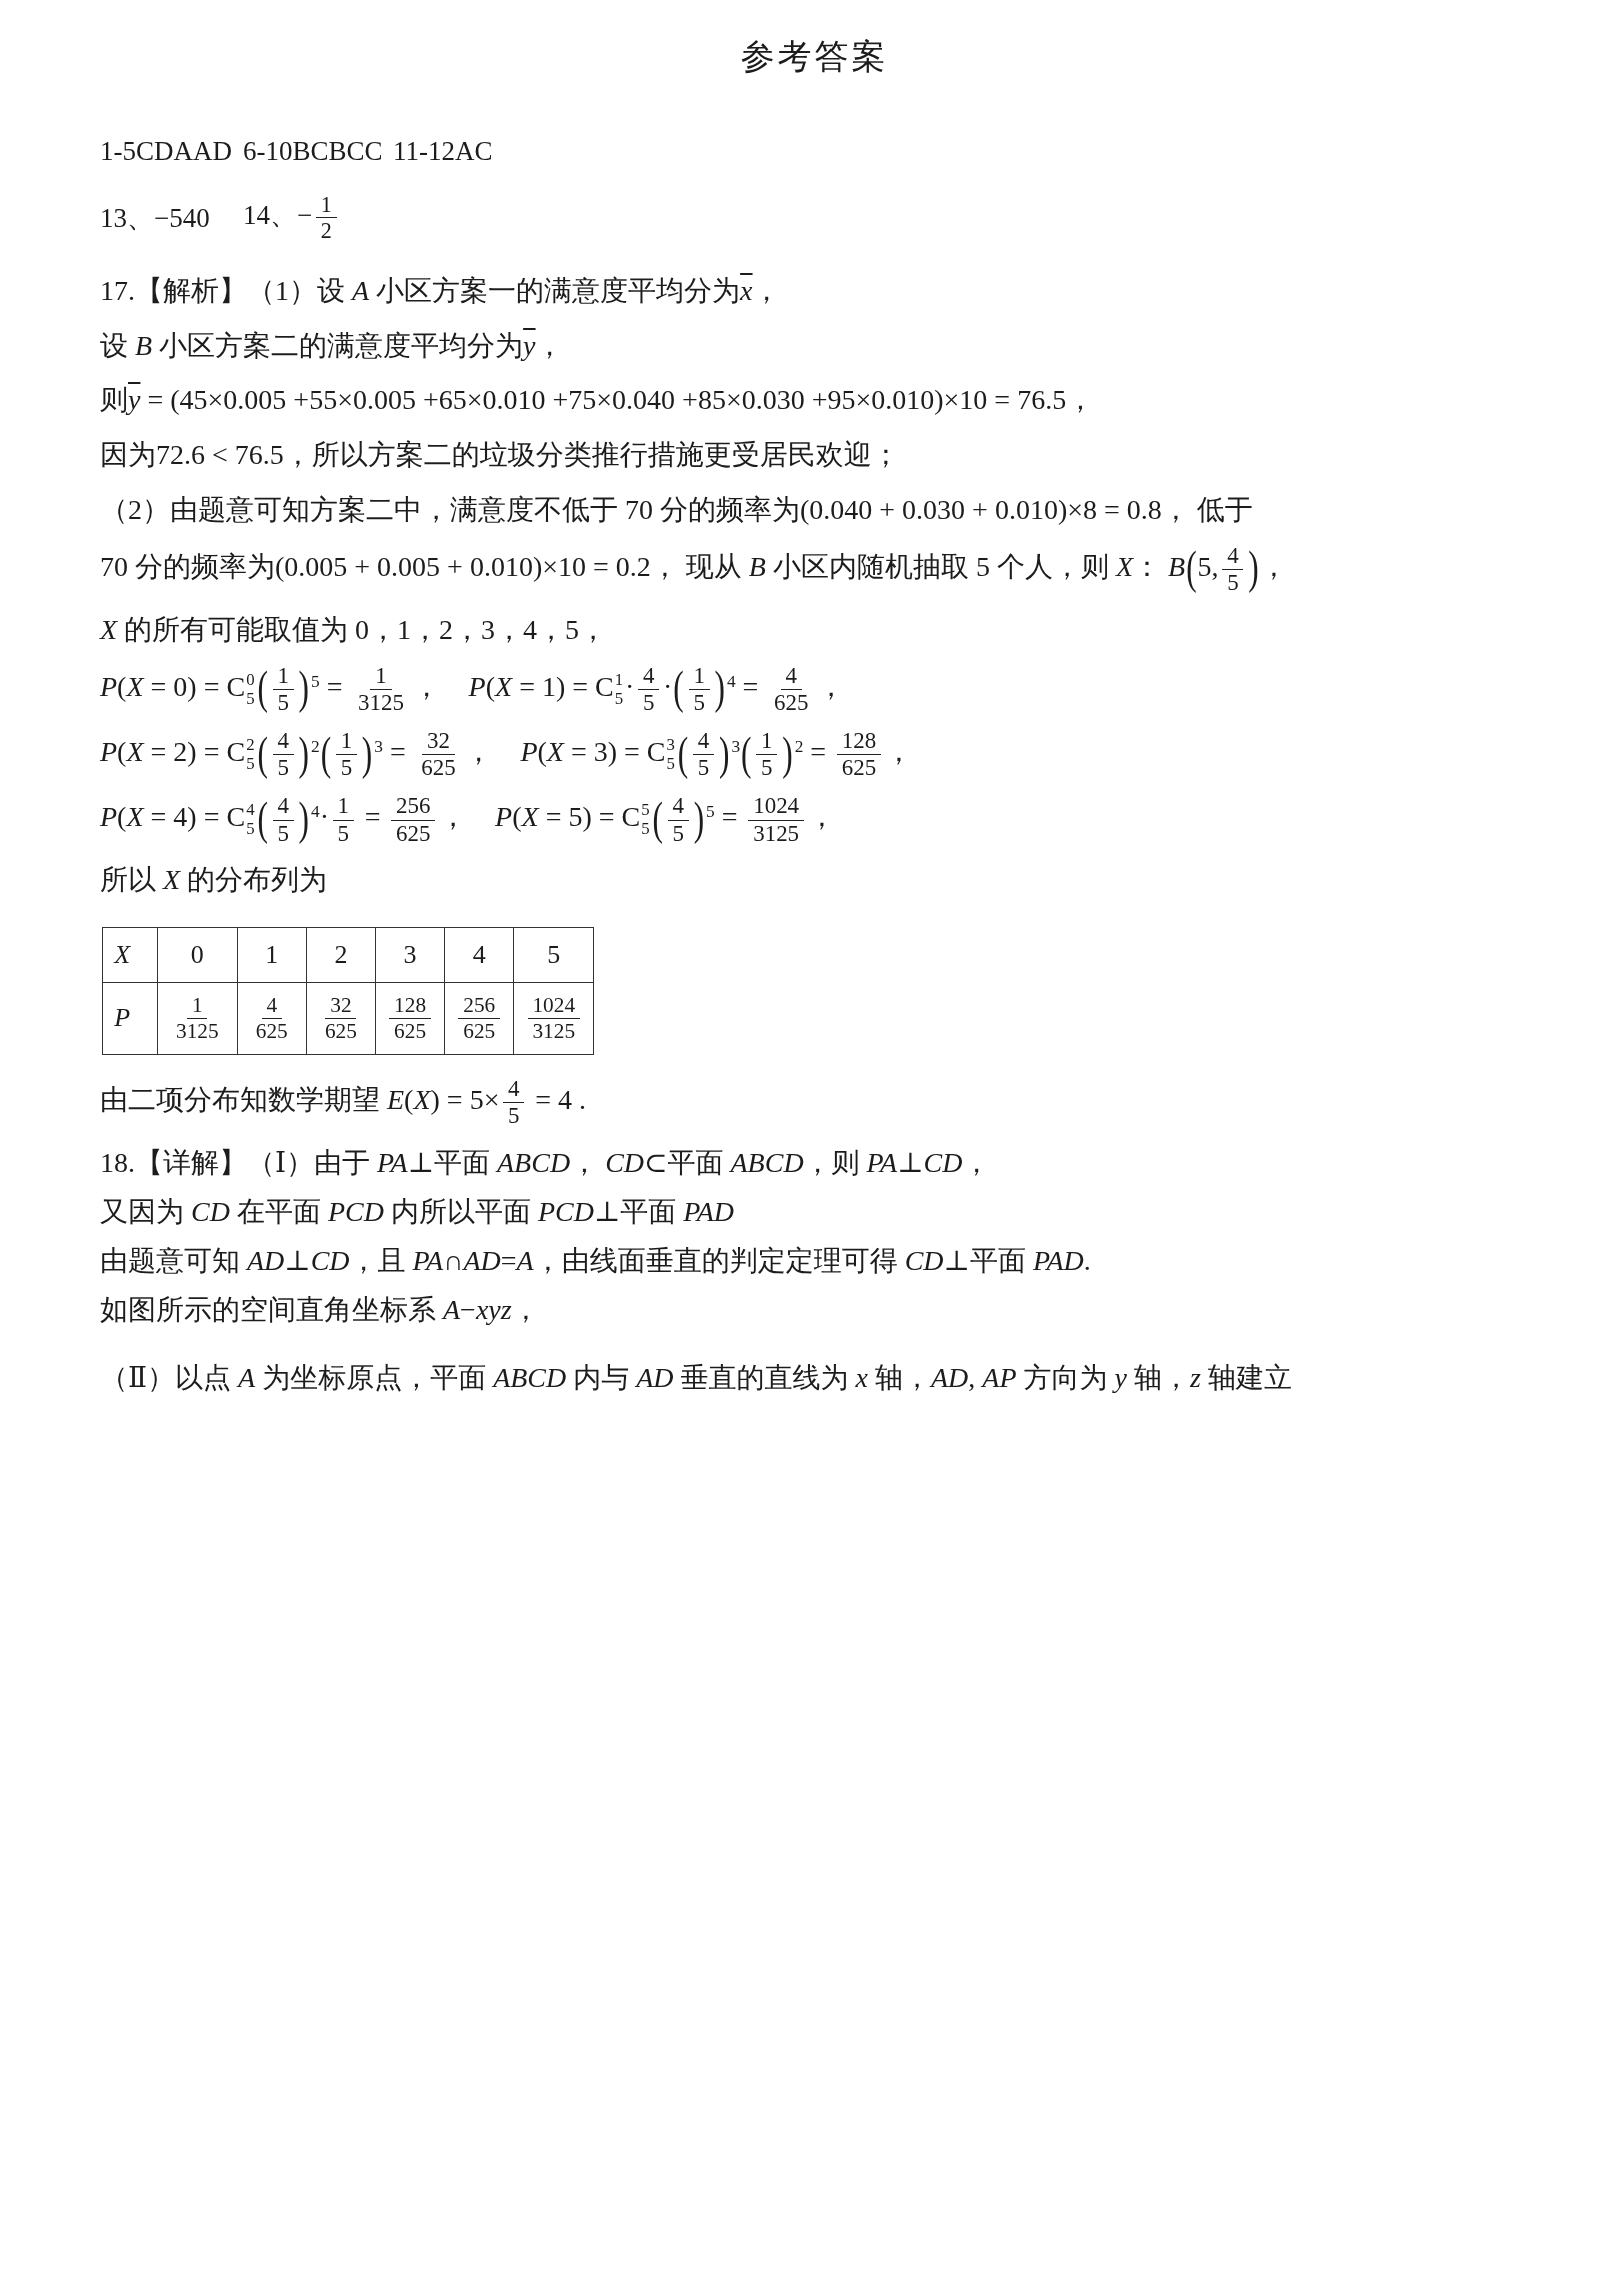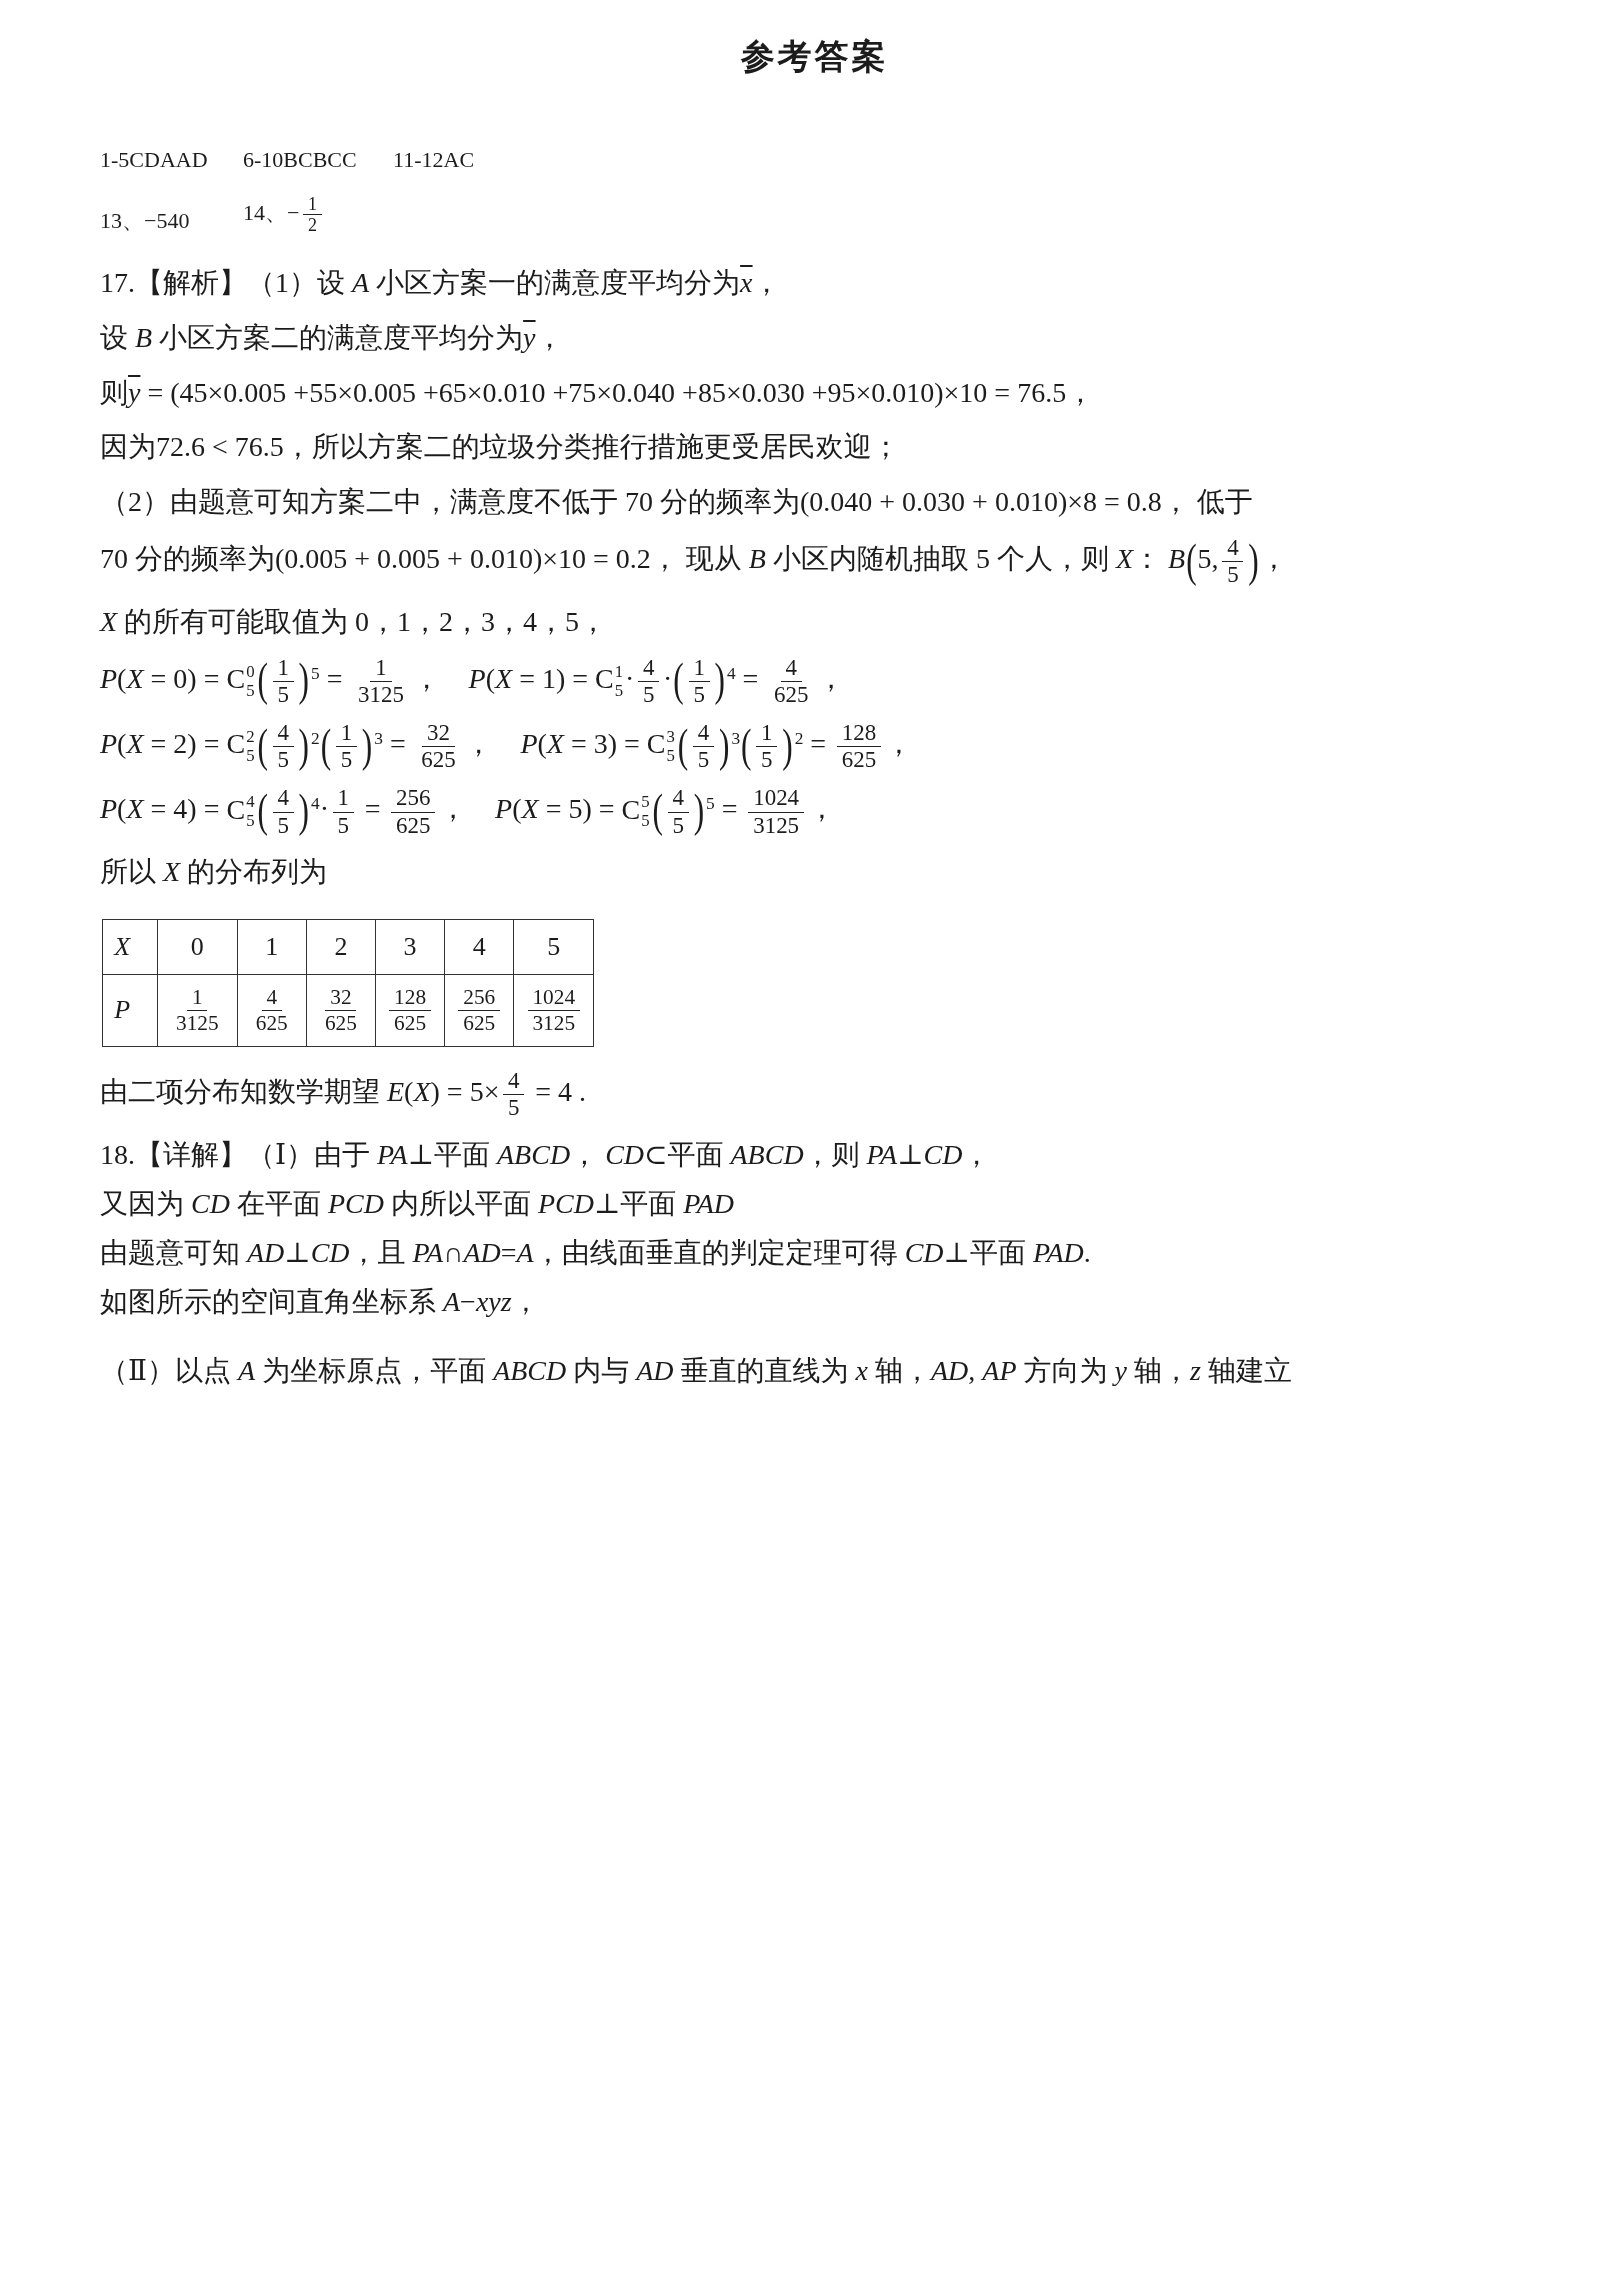--- a/index.html
+++ b/index.html
@@ -1,20 +1,20 @@
 <!DOCTYPE html>
 <html style="font-size:15px"><head>
 <meta charset="utf-8">
 <style>
   *{margin:0;padding:0;box-sizing:border-box}
   html,body{background:#ffffff}
   body{font-family:"Liberation Serif","DejaVu Serif",serif;color:#1c1c1c}
   .page{width:1624px;height:2296px;background:#ffffff;padding:34px 95px 38px 100px;overflow:hidden;position:relative}
-  h1.title{text-align:center;font-size:34px;font-weight:700;letter-spacing:2.9px;margin-bottom:49px}
-  .ans-row{font-size:22px;margin-bottom:19px;min-height:44px;display:flex;align-items:flex-end}
+  h1.title{text-align:center;font-size:34px;font-weight:400;letter-spacing:2.9px;margin-bottom:49px}
+  .ans-row{font-size:27px;margin-bottom:19px;min-height:44px;display:flex;align-items:center}
   .ans-row .c1{display:inline-block;min-width:143px}
   .ans-row .c2{display:inline-block;min-width:150px}
   p.line{font-size:28px;line-height:1.55;margin:11.4px 0;min-height:42px;display:block}
   p.gap{margin-top:25px}
   p.tight{margin:5.7px 0;min-height:38px}
   i{font-style:italic}
   sup{font-size:0.62em;vertical-align:0.55em;margin-left:1px}
   .frac{display:inline-flex;flex-direction:column;align-items:center;vertical-align:middle;margin:0 3.8px;line-height:1.15;font-size:0.82em}
   .frac .num{padding:0 4.8px;border-bottom:1.9px solid #222}
   .frac .den{padding:0 4.8px}

